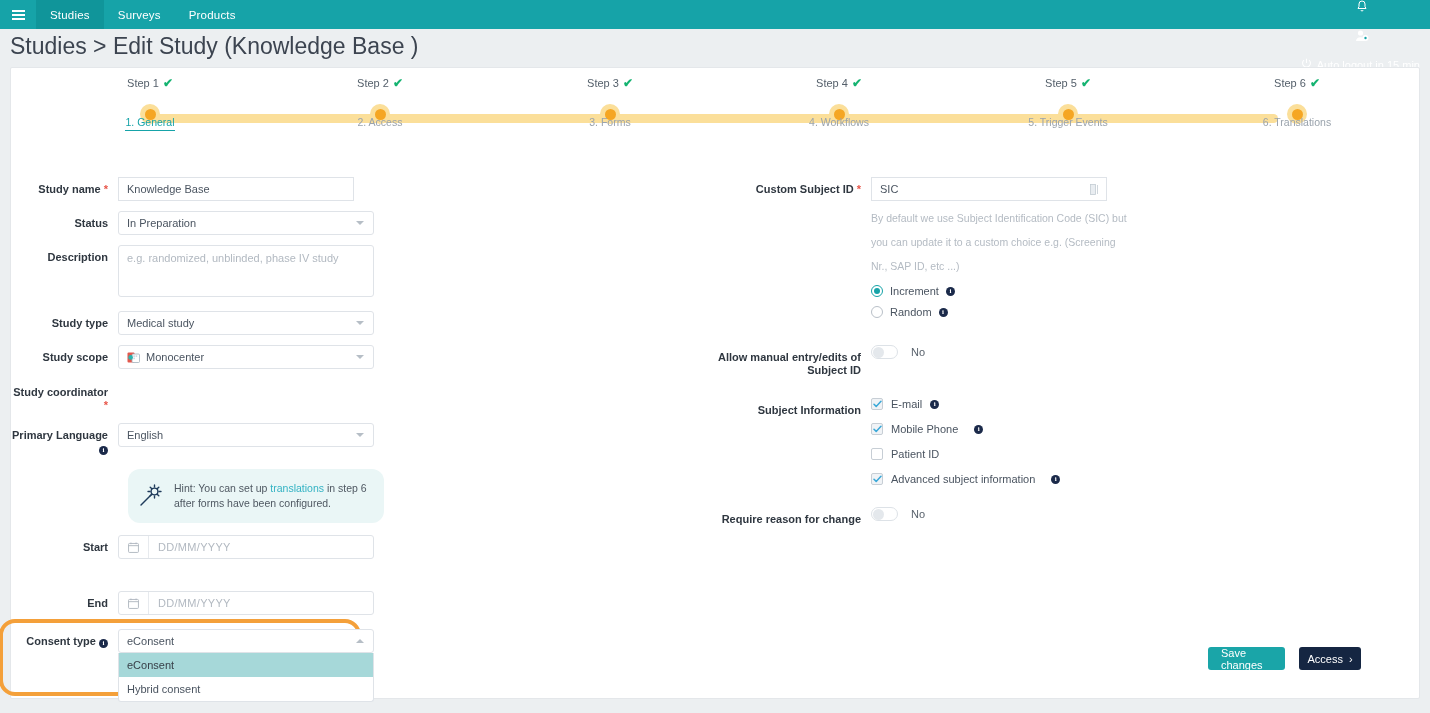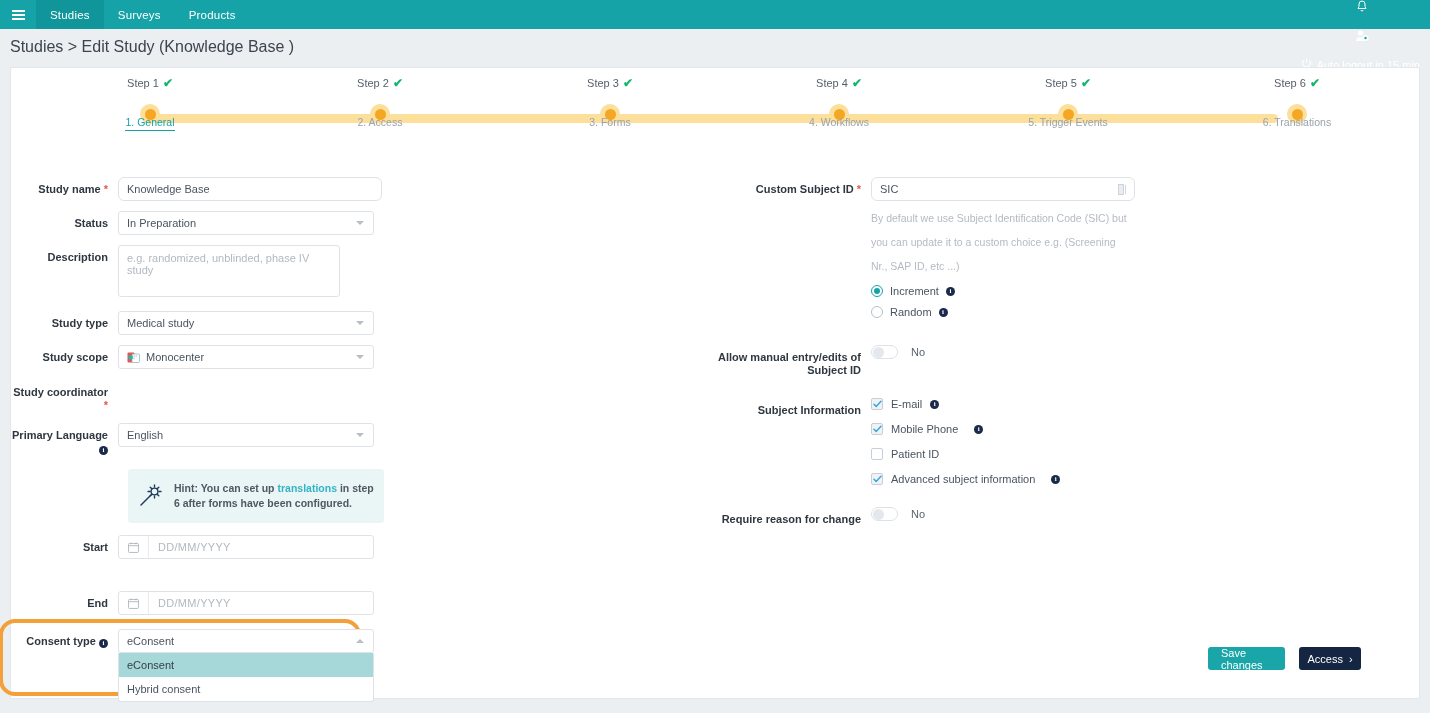--- a/index.html
+++ b/index.html
@@ -28,21 +28,21 @@
   .navitem { height:29px; padding:0 14px; display:flex; align-items:center;
     font-size:11.5px; color:#ffffff; cursor:pointer; letter-spacing:.2px;}
   .navitem.active { background:#10959a; }
   .topright { position:absolute; right:6px; top:0; height:29px; display:flex; align-items:center; gap:16px; font-size:11px;flex-direction:column; }
   .topright .ic { display:flex; align-items:center; cursor:pointer; }
   .logout { display:flex; align-items:center; gap:5px; padding-right:4px; cursor:pointer; }
 
   
   .breadcrumb {
     height:35px; display:flex; align-items:center; padding-left:10px;
-    font-size:16px; color:#3c4450; font-weight:400;
+    font-size:23px; color:#3c4450; font-weight:400;
   }
 
   
   .card {
     margin:3px 10px 0 10px; width:1410px; height:632px; background:#fff;
     border:1px solid #e4e7ea; border-radius:2px; position:relative;
   }
 
   
   .stepper { position:relative; height:75px; margin-top:8px; }
@@ -64,46 +64,46 @@
   .colR { width:520px; margin-left:200px; }
 
   .row { display:flex; align-items:flex-start; margin-bottom:10px; }
   .lab { width:107px; text-align:right; padding-right:10px; font-size:11px; font-weight:bold;
          color:#2f3740; padding-top:6px; line-height:13px; }
   .lab .req { color:#e8564a; font-weight:bold; }
   .labR { width:160px; }
   .ibox { position:relative; }
 
   .input {
-    width:264px; height:24px; border:1px solid #dfe3e8; border-radius:6px; background:#fff;
+    width:236px; height:24px; border:1px solid #dfe3e8; border-radius:0; background:#fff;
     font-size:11px; color:#4a5460; padding:0 8px; display:flex; align-items:center;
   }
   .input.ph { color:#b2b9c1; }
   .select {
     width:256px; height:24px; border:1px solid #dfe3e8; border-radius:3px; background:#fff;
     font-size:11px; color:#4a5460; padding:0 8px; display:flex; align-items:center;
     position:relative; cursor:pointer;
   }
   .caret { position:absolute; right:9px; top:9px; width:0; height:0;
     border-left:4px solid transparent; border-right:4px solid transparent; border-top:4px solid #b6bec6; }
   .caret.up { border-top:none; border-bottom:4px solid #b6bec6; }
   .textarea {
-    width:222px; height:52px; border:1px solid #dfe3e8; border-radius:3px; background:#fff;
+    width:256px; height:52px; border:1px solid #dfe3e8; border-radius:3px; background:#fff;
     font-size:11px; color:#b2b9c1; padding:6px 8px;
   }
 
   
   .datefield { width:256px; height:24px; border:1px solid #dfe3e8; border-radius:3px; display:flex; align-items:center; }
   .calbtn { width:30px; height:22px; display:flex; align-items:center; justify-content:center;
             border-right:1px solid #e7eaee; }
   .dateph { padding-left:9px; font-size:11px; color:#b2b9c1; letter-spacing:.3px; }
 
   
-  .hintrow { margin-left:117px; width:256px; background:#eaf6f6; border-radius:3px;
-             display:flex; align-items:center; gap:10px; padding:12px 10px; margin-bottom:12px;font-weight:bold; }
+  .hintrow { margin-left:117px; width:256px; background:#eaf6f6; border-radius:12px;
+             display:flex; align-items:center; gap:10px; padding:12px 10px; margin-bottom:12px; }
   .hinttext { font-size:10.5px; color:#4f5862; line-height:15px; }
   .hinttext a { color:#34b3c4; text-decoration:none; }
 
   
   .consentwrap { position:relative; margin-bottom:4px; }
   .ring { position:absolute; left:-12px; top:-10px; width:362px; height:77px;
           border:4px solid #f4a03a; border-radius:16px; pointer-events:none; }
   .dropdown { width:256px; background:#fff; border:1px solid #dfe3e8; border-top:none;
               border-radius:0 0 3px 3px; }
   .option { height:24px; display:flex; align-items:center; padding:0 8px; font-size:11px; color:#4a5460; cursor:pointer; }

